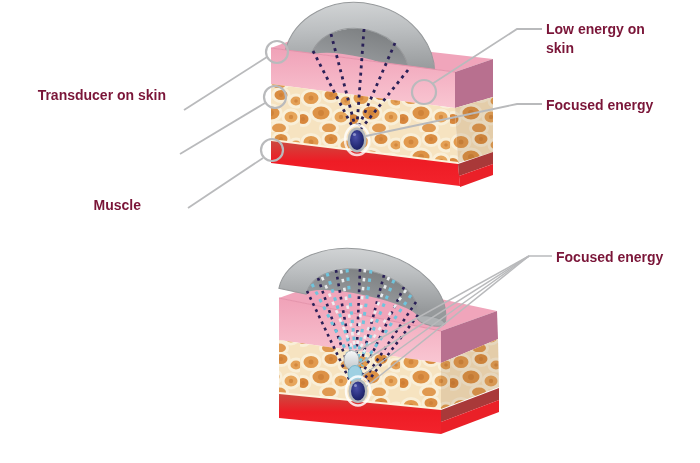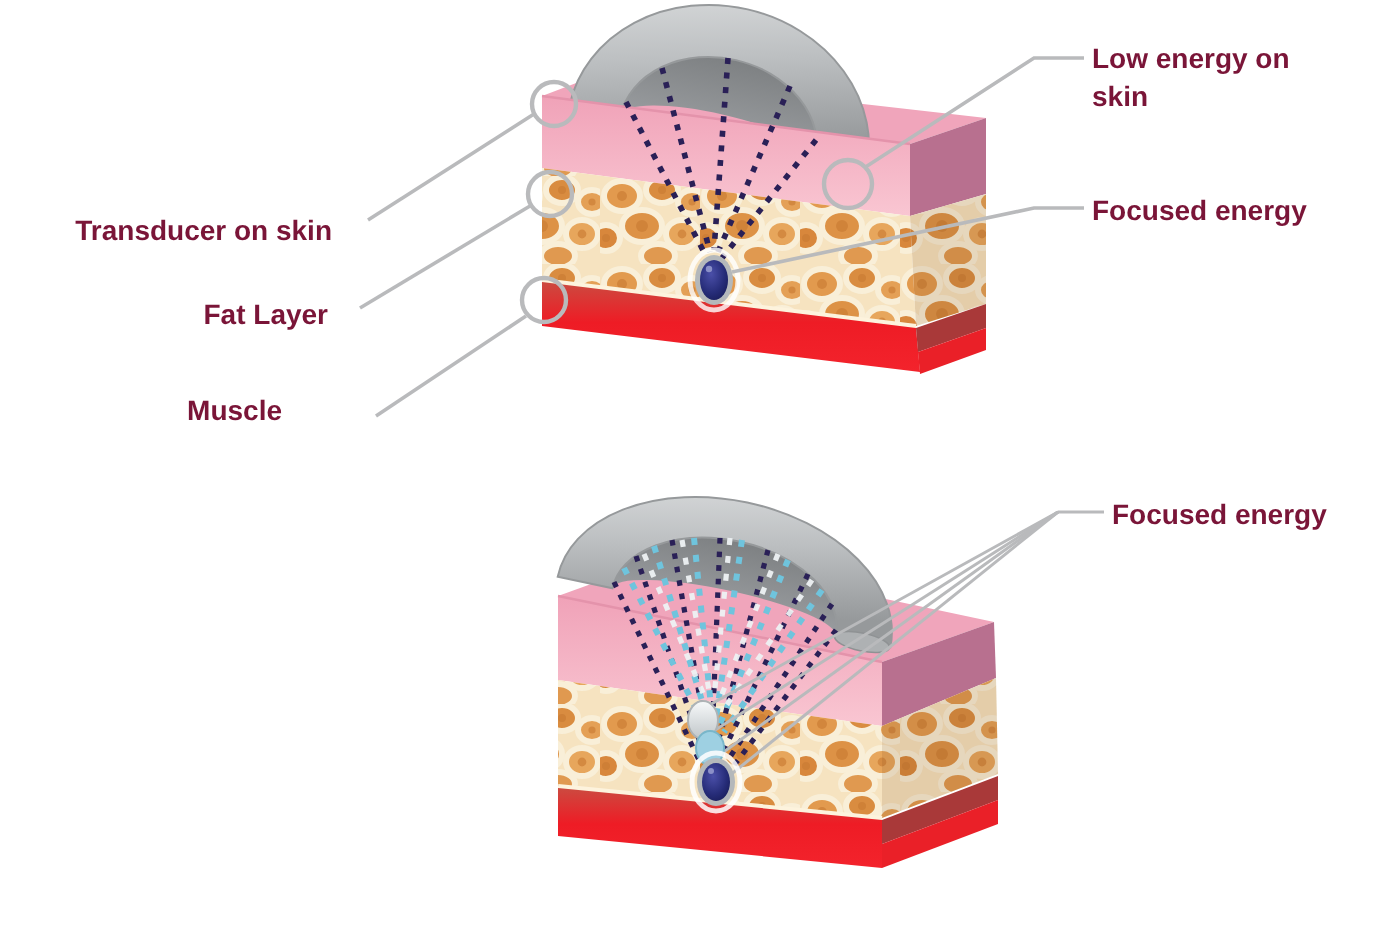--- a/index.html
+++ b/index.html
@@ -165,23 +165,22 @@
     <ellipse cx="355" cy="374" rx="7" ry="8.5" fill="#9ed0e2" stroke="#79b6ca" stroke-width="1"></ellipse>
     <g>
       <ellipse cx="358" cy="391" rx="12" ry="14.5" fill="none" stroke="#ffffff" stroke-width="2.5" opacity="0.85"></ellipse>
       <ellipse cx="358" cy="391" rx="9.5" ry="12" fill="#b4b8bb"></ellipse>
       <ellipse cx="358" cy="391" rx="7" ry="9.5" fill="url(#gFocus)"></ellipse>
       <circle cx="355.5" cy="385.5" r="1.5" fill="#8b90c8"></circle>
     </g>
   </g>
 </svg>
 
-<div class="lbl right-align" style="left:16px;top:106px;width:150px;">Transducer on skin</div>
+<div class="lbl right-align" style="left:16px;top:86px;width:150px;">Transducer on skin</div>
 
-<div class="lbl right-align" style="left:16px;top:148px;width:148px;">Fat Layer</div>
 
 <div class="lbl" style="left:546px;top:20px;width:105px;">Low energy on skin</div>
 
 <div class="lbl right-align" style="left:16px;top:196px;width:125px;">Muscle</div>
 
 <div class="lbl" style="left:546px;top:96px;width:140px;white-space:nowrap;">Focused energy</div>
 
 <div class="lbl" style="left:556px;top:248px;width:140px;white-space:nowrap;">Focused energy</div>
 
 </div>

